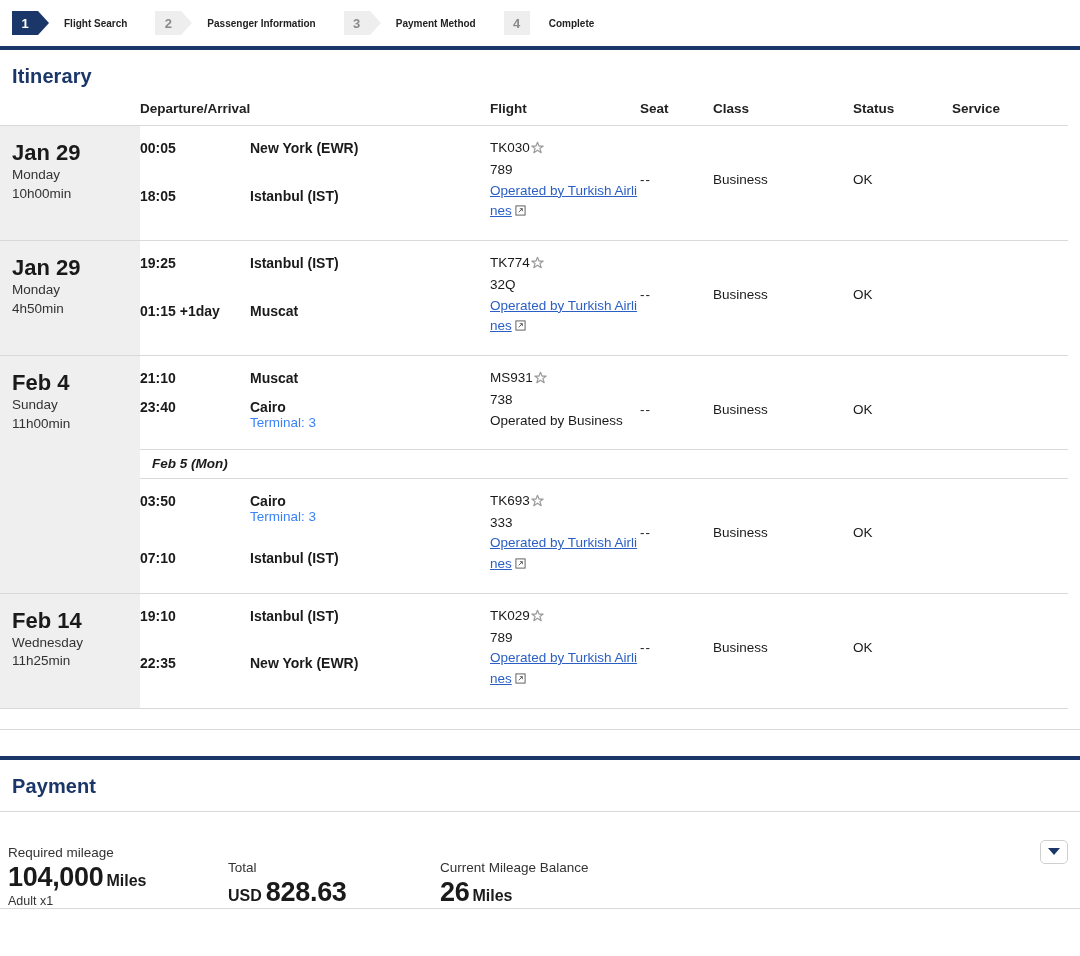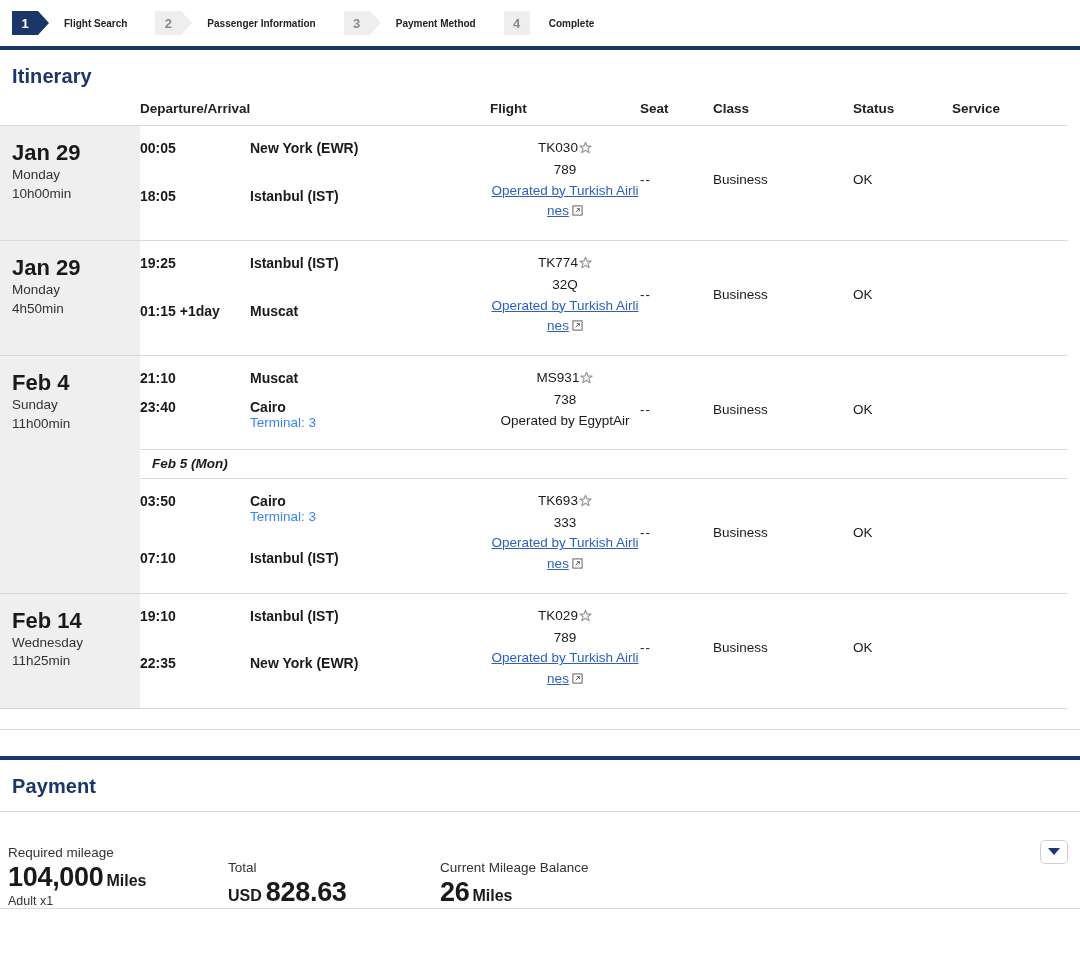--- a/index.html
+++ b/index.html
@@ -85,21 +85,21 @@
   .seg-table td { vertical-align: top; padding: 0; }
 
   .time-cell  { font-size: 14px; font-weight: bold; color: #1a1a1a; white-space: nowrap; }
   .place-cell { font-size: 14px; font-weight: bold; color: #1a1a1a; }
   .terminal   { font-size: 13.5px; font-weight: normal; color: #3b82f6; }
   .plusday    { font-weight: bold; }
 
   .rowpad { padding-top: 14px !important; }
   .rowpad2 { padding-top: 12px !important; }
 
-  .flight-cell { font-size: 13.5px; color: #1a1a1a; line-height: 1.5; padding-top: 12px !important; text-align: center; }
+  .flight-cell { font-size: 13.5px; color: #1a1a1a; line-height: 1.5; padding-top: 12px !important; }
   .flight-no { white-space: nowrap; }
   .star-icon { display: inline-block; vertical-align: -2px; margin-left: 1px; }
   .equip { }
   .op-link { color: #2b5fc4; text-decoration: underline; cursor: pointer; word-break: break-all; }
   .op-plain { color: #1a1a1a; word-break: break-all; }
   .ext-icon { display: inline-block; vertical-align: -1px; margin-left: 3px; }
 
   .mid-cell { font-size: 13.5px; color: #1a1a1a; padding-top: 46px !important; }
   .dash { letter-spacing: 1px; }
 
@@ -309,21 +309,21 @@
                 </colgroup>
                 <tbody>
                   <tr>
                     <td class="time-cell rowpad segpad">21:10</td>
                     <td class="place-cell rowpad">Muscat</td>
                     <td class="flight-cell" rowspan="2">
                       <div class="flight-no">MS931<span class="star-icon"><svg width="13" height="13" viewBox="0 0 24 24" fill="none" stroke="#9a9a9a" stroke-width="2.2" stroke-linejoin="round">
                             <polygon points="12,2.5 15,9.5 22.5,9.5 16.5,14 18.8,21.5 12,17 5.2,21.5 7.5,14 1.5,9.5 9,9.5"></polygon>
                           </svg></span></div>
                       <div class="equip">738</div>
-                      <div class="op-plain">Operated by EgyptAir</div>
+                      <div class="op-plain">Operated by Business</div>
                     </td>
                     <td class="mid-cell dash" rowspan="2">--</td>
                     <td class="mid-cell" rowspan="2">Business</td>
                     <td class="mid-cell" rowspan="2">OK</td>
                     <td class="mid-cell" rowspan="2"></td>
                   </tr>
                   <tr>
                     <td class="time-cell rowpad2 segpad">23:40</td>
                     <td class="place-cell rowpad2">Cairo<div class="terminal">Terminal: 3</div></td>
                   </tr>

